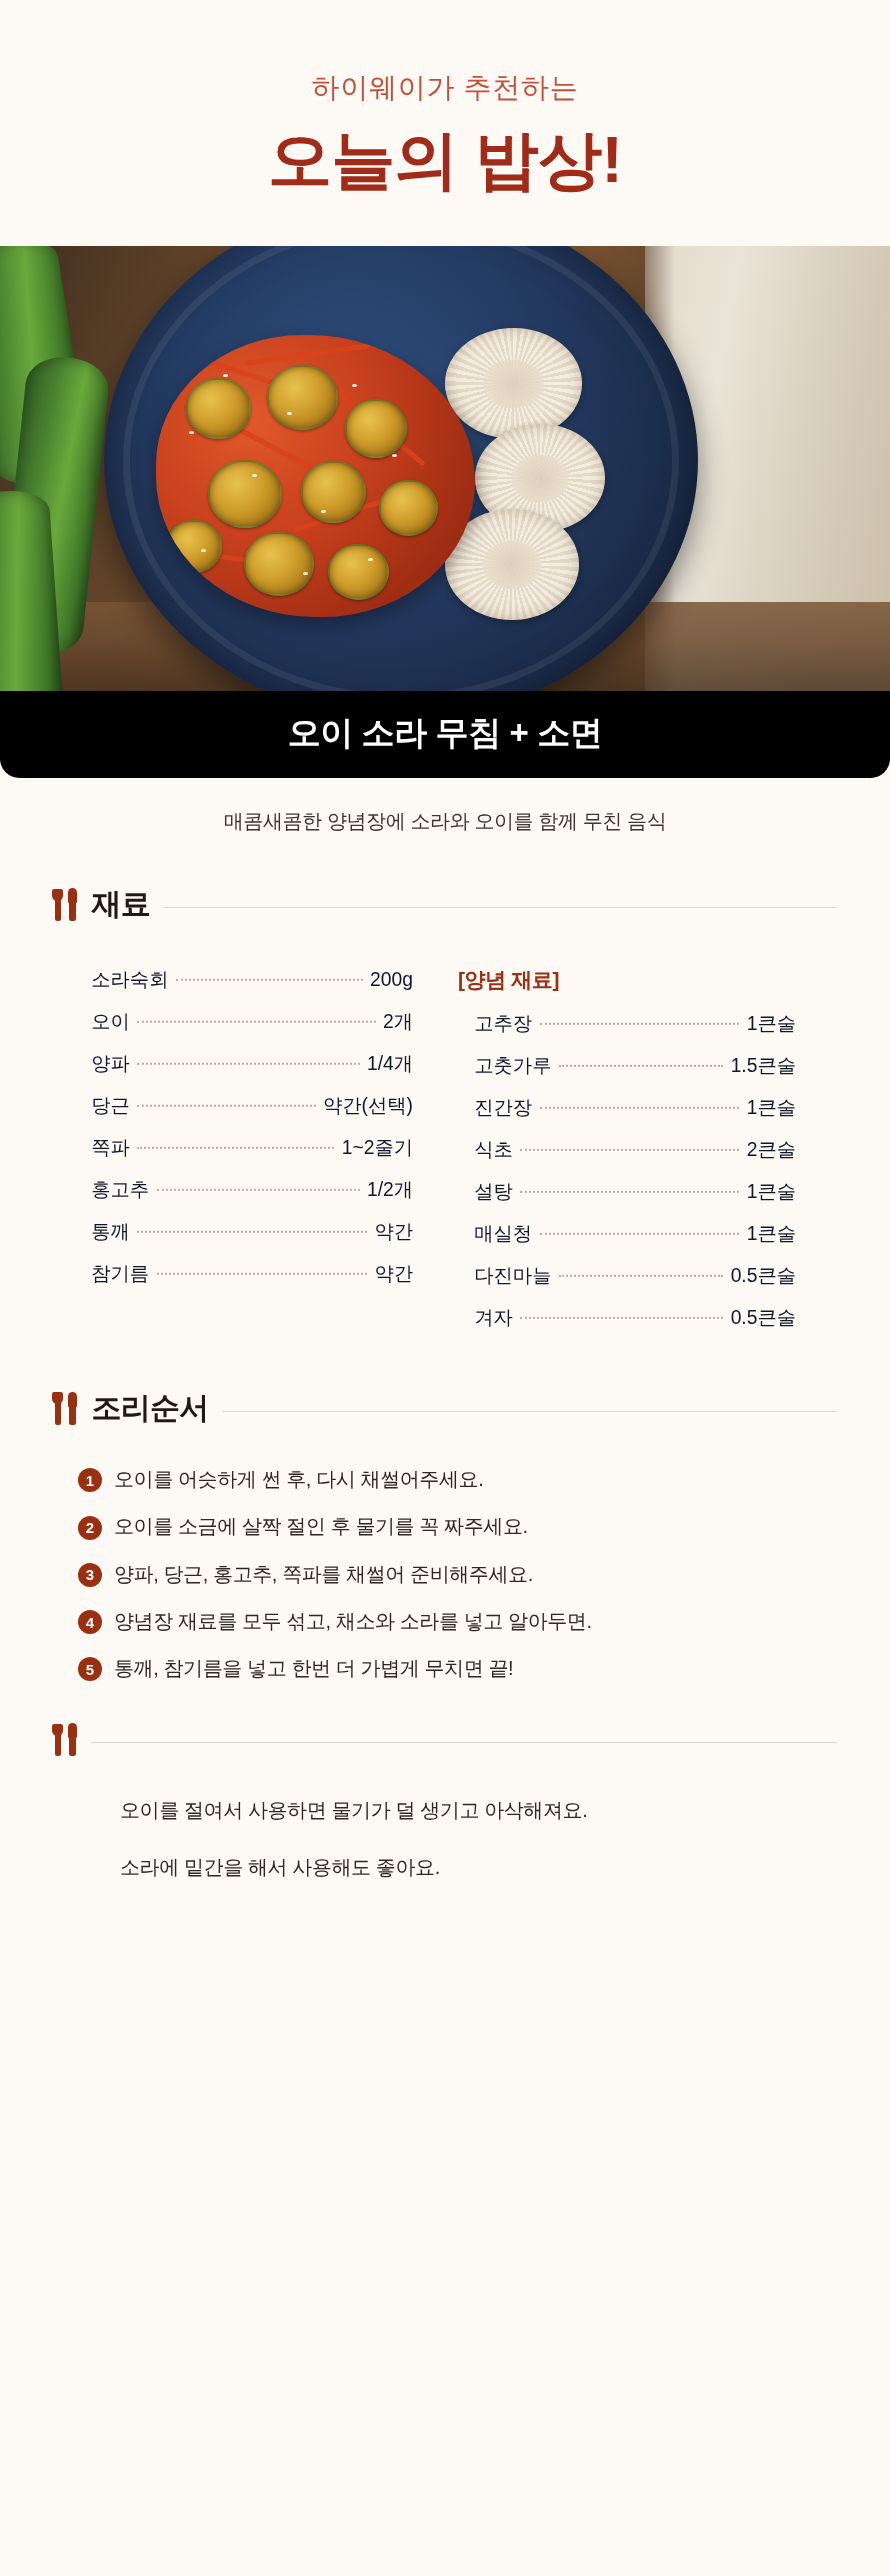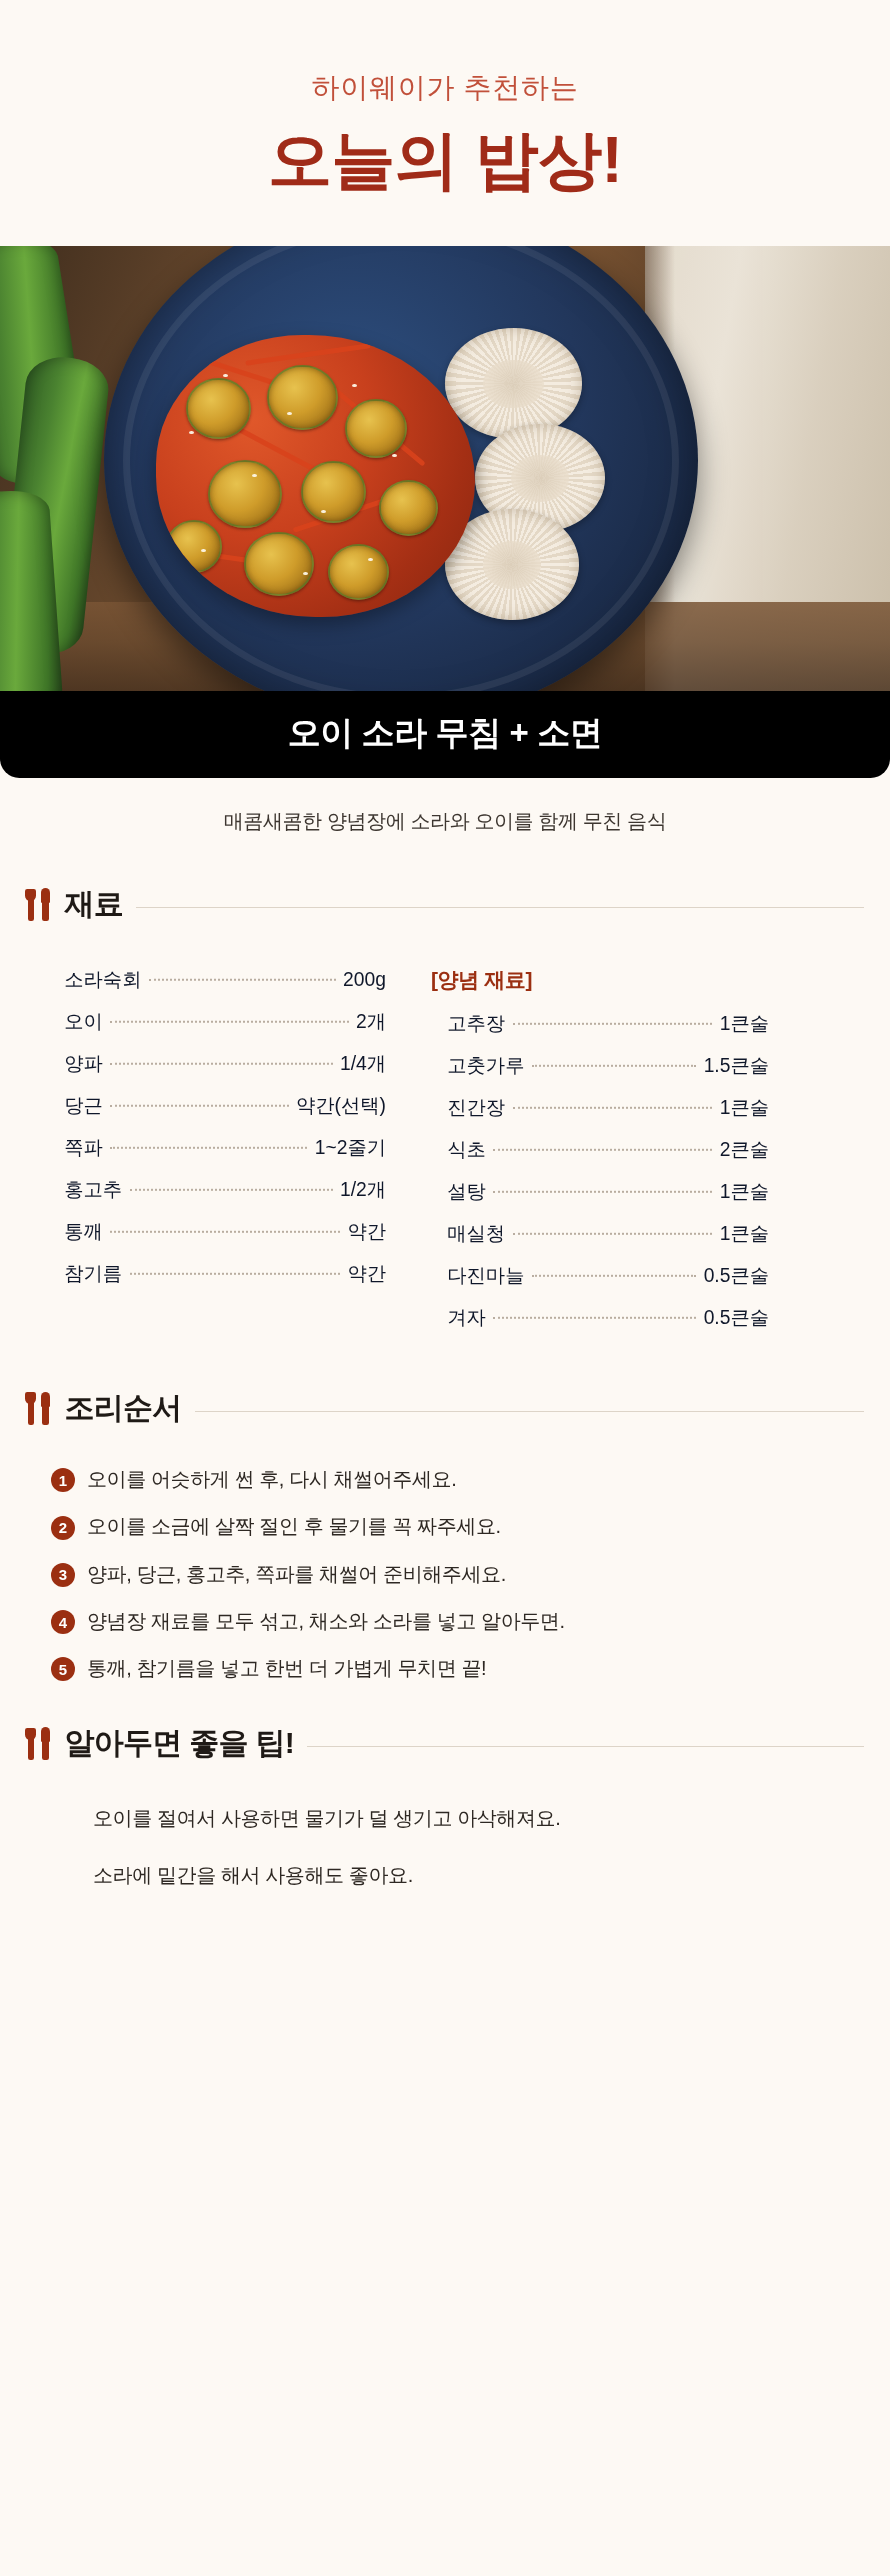--- a/index.html
+++ b/index.html
@@ -169,21 +169,21 @@
 
   .subtitle {
     text-align: center;
     color: #3d3630;
     font-size: 20px;
     padding: 30px 0 7.4px;
     letter-spacing: -0.4px;
   }
 
   
-  .section { padding: 0 26px; }
+  .section { padding: 0 53px; }
   .sec-head {
     display: flex;
     align-items: center;
     gap: 13.4px;
     margin-top: 42px;
     margin-bottom: 7.4px;
   }
   .sec-ico {
     width: 25px; height: 33px;
     position: relative;
@@ -494,21 +494,20 @@
       </div>
     </div>
   </div>
 
   <div class="section">
     <div class="sec-head">
       <div class="sec-ico">
         <div class="fork"></div>
           <div class="knife"></div>
       </div>
-      <div class="sec-title">알아두면 좋을 팁!</div>
       <div class="sec-rule"></div>
     </div>
 
     <div class="tips">
       <div class="tip-line">오이를 절여서 사용하면 물기가 덜 생기고 아삭해져요.</div>
       <div class="tip-line">소라에 밑간을 해서 사용해도 좋아요.</div>
     </div>
   </div>
 
   <div class="bottom-pad"></div>

